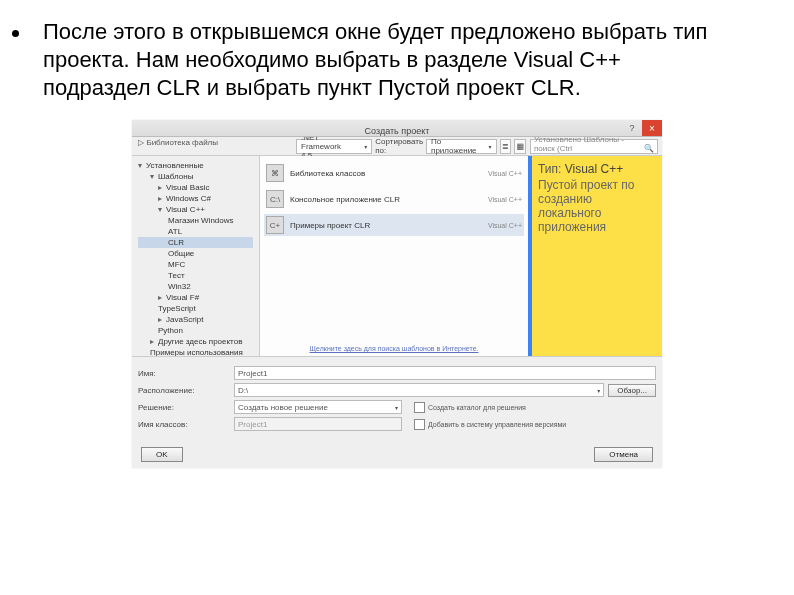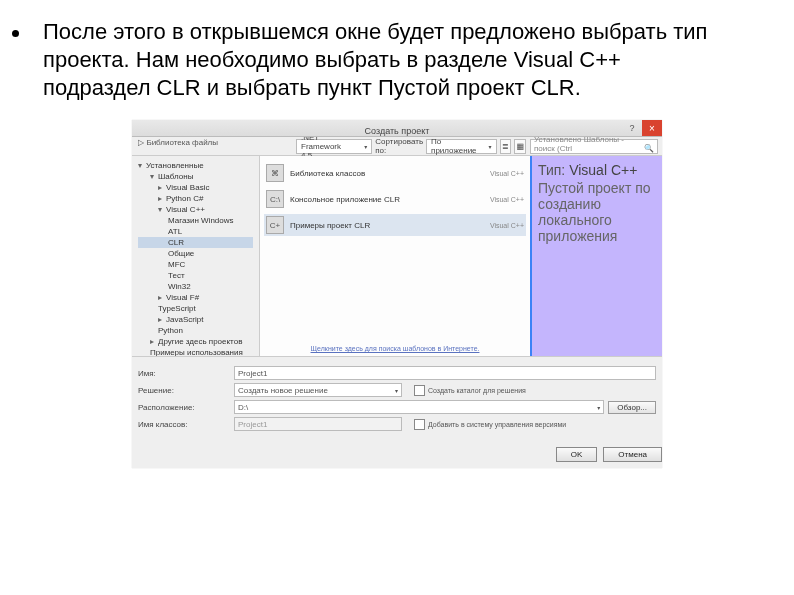--- a/index.html
+++ b/index.html
@@ -159,24 +159,24 @@
     position: absolute;
     bottom: 4px;
     left: 0; width: 100%;
     text-align: center;
     font-size: 7px;
     color: #5a72c0;
     text-decoration: underline;
   }
   .ss-right {
     width: 118px;
-    background: #c4b5fd;
-    border-left: 2px solid #3b82f6;
+    background: #fde047;
+    border-left: 4px solid #3b82f6;
     padding: 6px;
-    font-size: 14px;
+    font-size: 12px;
     color: #444;
   }
   .ss-right .rlabel { color: #555; }
   .ss-right .rdesc { color: #666; }
   .ss-bottom {
     background: #efefef;
     border-top: 1px solid #ccc;
     padding: 9px 6px;
     font-size: 8px;
   }
@@ -208,24 +208,24 @@
   .cb-row {
     display: flex;
     align-items: center;
     gap: 3px;
     color: #555;
     font-size: 7px;
   }
   .cb { width:9px;height:9px;border:1px solid #888;background:#fff; }
   .ss-actions {
     background: #efefef;
-    padding: 4px 0 6px;
-    display: flex;
-    justify-content: flex-end;
-    gap: 6px;
+    padding: 4px 9px 6px;
+    display: flex;
+    justify-content: space-between;
+    gap: 12px;
   }
   .btn {
     border: 1px solid #888;
     background: linear-gradient(#fafafa,#e0e0e0);
     padding: 2px 14px;
     font-size: 8px;
     color: #222;
   }
 </style>
 </head>
@@ -265,21 +265,21 @@
     </div>
   </div>
 
   <div style="position:absolute;margin-left:6px;margin-top:-18px;font-size:8px;color:#555">▷ Библиотека файлы</div>
 
   <div class="ss-body">
     <div class="ss-sidebar">
       <div class="sb-item"><span class="sb-caret">▾</span><span>Установленные</span></div>
       <div class="sb-item sb-sub"><span class="sb-caret">▾</span><span>Шаблоны</span></div>
       <div class="sb-item sb-sub2"><span class="sb-caret">▸</span><span>Visual Basic</span></div>
-      <div class="sb-item sb-sub2"><span class="sb-caret">▸</span><span>Python C#</span></div>
+      <div class="sb-item sb-sub2"><span class="sb-caret">▸</span><span>Windows C#</span></div>
       <div class="sb-item sb-sub2"><span class="sb-caret">▾</span><span>Visual C++</span></div>
       <div class="sb-item" style="padding-left:30px">Магазин Windows</div>
       <div class="sb-item" style="padding-left:30px">ATL</div>
       <div class="sb-item sb-selected" style="padding-left:30px">CLR</div>
       <div class="sb-item" style="padding-left:30px">Общие</div>
       <div class="sb-item" style="padding-left:30px">MFC</div>
       <div class="sb-item" style="padding-left:30px">Тест</div>
       <div class="sb-item" style="padding-left:30px">Win32</div>
       <div class="sb-item sb-sub2"><span class="sb-caret">▸</span><span>Visual F#</span></div>
       <div class="sb-item sb-sub2">TypeScript</div>
@@ -314,41 +314,41 @@
       <div class="rdesc" style="margin-top:2px">Пустой проект по созданию локального приложения</div>
     </div>
   </div>
 
   <div class="ss-bottom">
     <div class="form-row">
       <div class="form-label">Имя:</div>
       <div class="form-input">Project1</div>
     </div>
     <div class="form-row">
+      <div class="form-label">Расположение:</div>
+      <div class="form-input">
+          <span>D:\</span>
+          <span class="tb-caret" style="margin-left:auto">▾</span>
+        </div>
+      <div class="small-btn">Обзор...</div>
+    </div>
+    <div class="form-row">
       <div class="form-label">Решение:</div>
       <div class="form-input" style="max-width:160px">
           <span>Создать новое решение</span>
           <span class="tb-caret" style="margin-left:auto">▾</span>
         </div>
       <div style="flex:1;display:flex;flex-direction:column;gap:2px;margin-left:8px">
         <div class="cb-row">
             <div class="cb"></div>
             <span>Создать каталог для решения</span>
           </div>
       </div>
     </div>
     <div class="form-row">
-      <div class="form-label">Расположение:</div>
-      <div class="form-input">
-          <span>D:\</span>
-          <span class="tb-caret" style="margin-left:auto">▾</span>
-        </div>
-      <div class="small-btn">Обзор...</div>
-    </div>
-    <div class="form-row">
       <div class="form-label">Имя классов:</div>
       <div class="form-input disabled" style="max-width:160px">Project1</div>
       <div style="flex:1;display:flex;flex-direction:column;gap:2px;margin-left:8px">
         <div class="cb-row">
             <div class="cb"></div>
             <span>Добавить в систему управления версиями</span>
           </div>
       </div>
     </div>
   </div>

